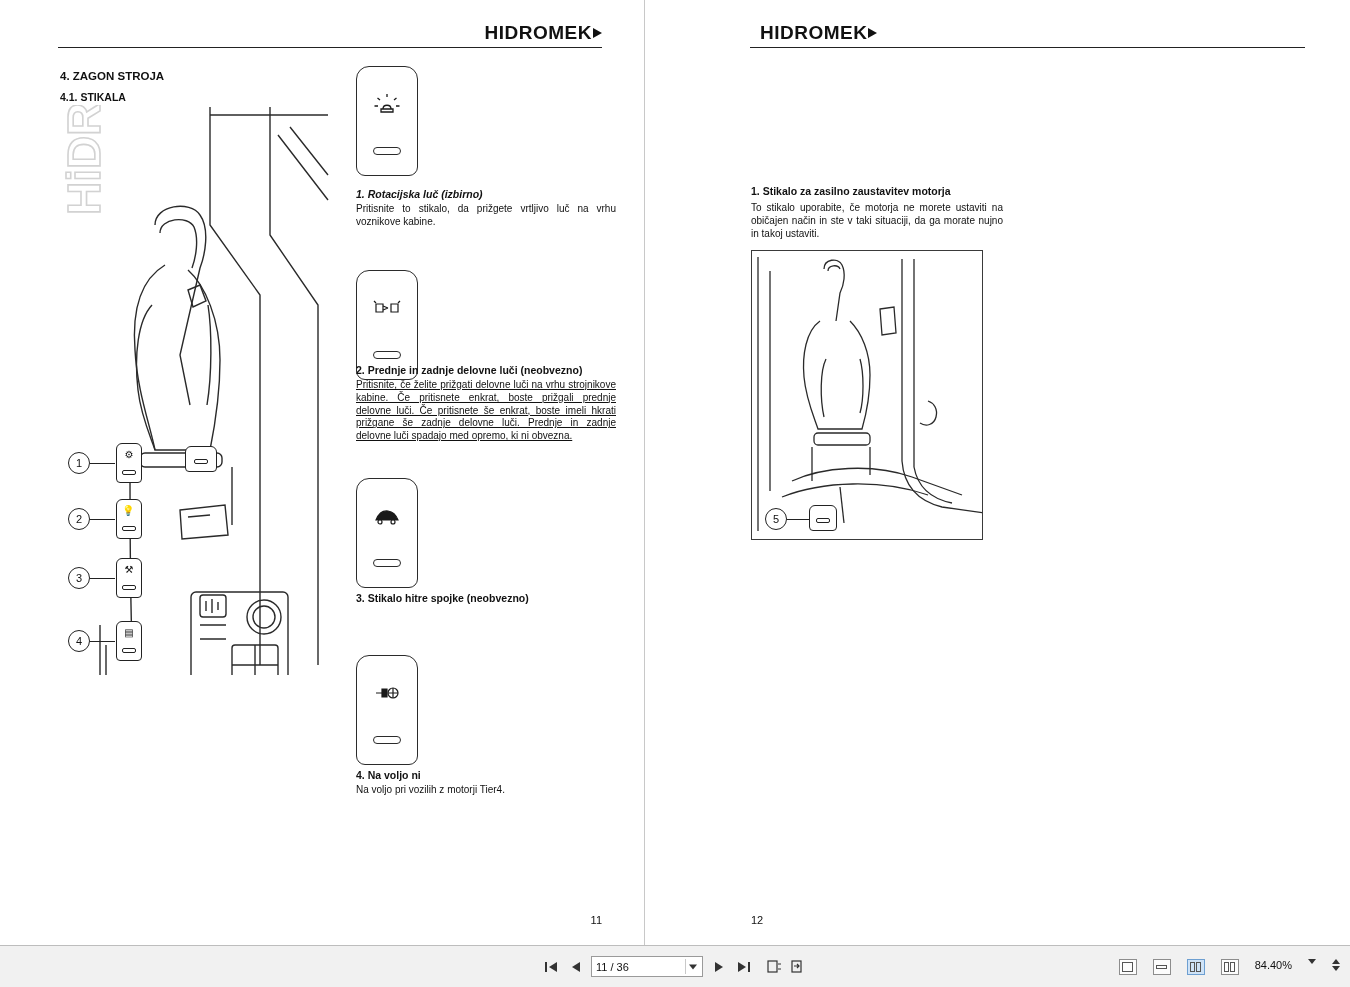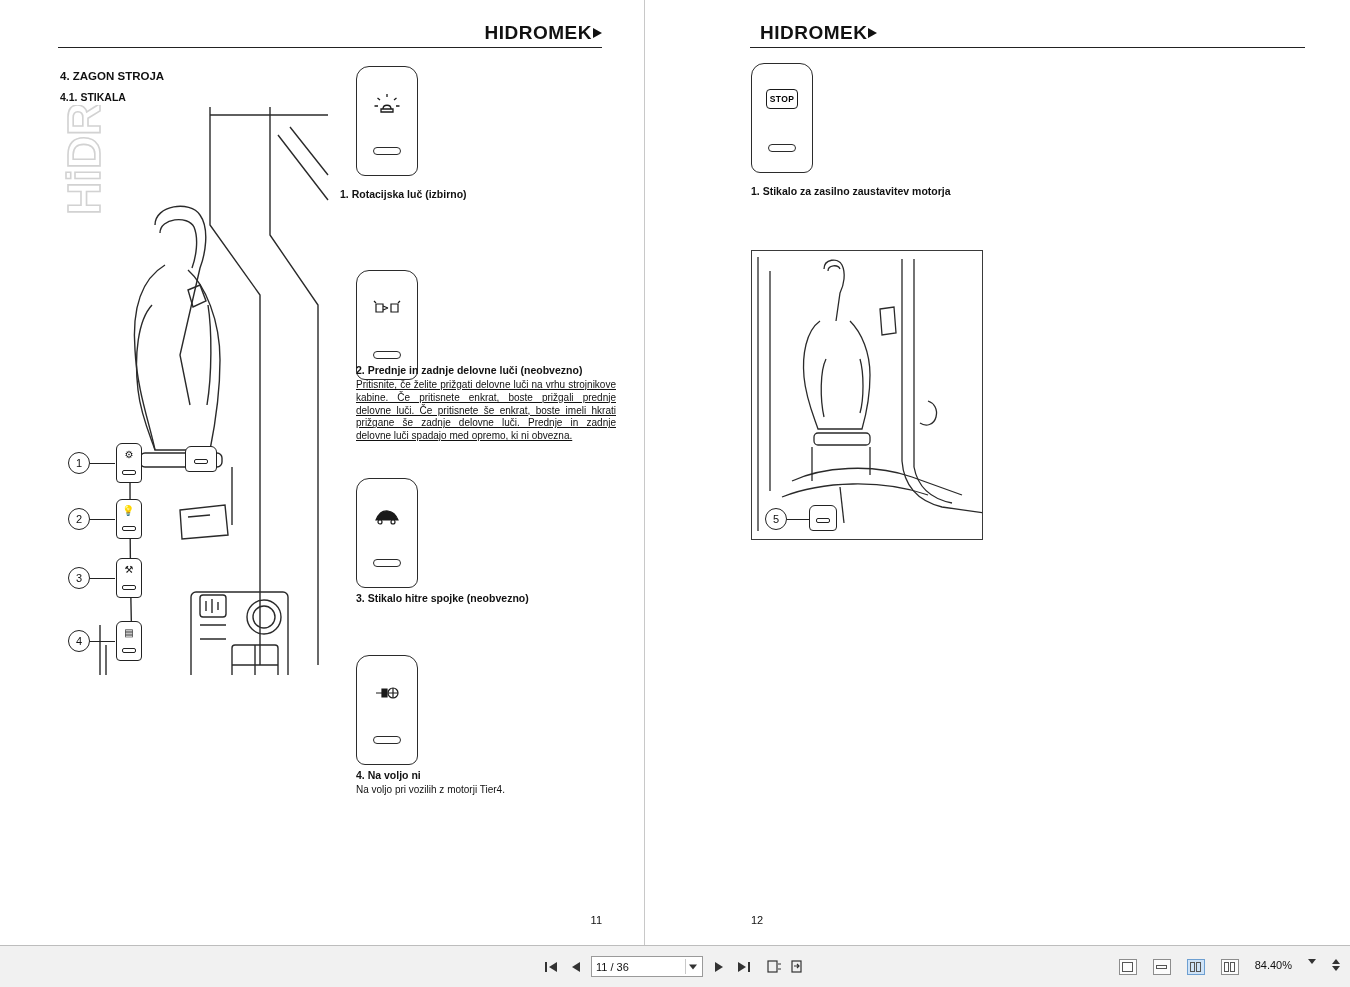--- a/index.html
+++ b/index.html
@@ -336,21 +336,22 @@
 
       <div class="switch" style="left:356px; top:66px;">
         <span class="glyph">
           <svg width="26" height="22" viewBox="0 0 26 22" stroke="#1a1a1a" stroke-width="1.3" fill="none">
             <path d="M7 16 h12 v3 h-12 z"></path>
             <path d="M9 16 c0-5 8-5 8 0"></path>
             <path d="M13 4 v-3 M6 7 l-2.5-2 M20 7 l2.5-2 M4 13 h-3.5 M22 13 h3.5"></path>
           </svg>
         </span>
       </div>
-      <div class="item-title" style="left:340px; top:188px; width:268px;">1. Rotacijska luč (izbirno)</div>
+      <div class="item-title" style="left:356px; top:188px; width:268px;font-style:italic;">1. Rotacijska luč (izbirno)</div>
+      <div class="item-body" style="left:356px; top:203px; width:260px;">Pritisnite to stikalo, da prižgete vrtljivo luč na vrhu voznikove kabine.</div>
 
       <div class="switch" style="left:356px; top:270px;">
         <span class="glyph">
           <svg width="30" height="20" viewBox="0 0 30 20" stroke="#1a1a1a" stroke-width="1.2" fill="none">
             <path d="M4 6 h7 v8 h-7 z"></path>
               <path d="M19 6 h7 v8 h-7 z"></path>
             <path d="M11 8 l5 2 M11 12 l5 -2"></path>
             <path d="M2 3 l2 2 M28 3 l-2 2"></path>
           </svg>
         </span>
@@ -386,24 +387,22 @@
 
     <div class="page-gap"></div>
 
     <div class="page page-right">
 
       <div class="brand" style="left:105px; top:22px;">
         <span>HIDROMEK</span><span class="tri"></span>
       </div>
       <div class="rule" style="left:95px; right:44px; top:47px;"></div>
 
-      <div class="switch" style="left:96px; top:63px;">
-        <span class="stopbadge">STOP</span>
-      </div>
       <div class="item-title" style="left:96px; top:185px; width:265px;">1. Stikalo za zasilno zaustavitev motorja</div>
+      <div class="item-body" style="left:96px; top:202px; width:252px;">To stikalo uporabite, če motorja ne morete ustaviti na običajen način in ste v taki situaciji, da ga morate nujno in takoj ustaviti.</div>
 
       <div class="fig" style="left:96px; top:250px; width:232px; height:290px;">
         <svg width="232" height="290" viewBox="0 0 232 290" fill="none" stroke="#2a2a2a" stroke-width="1.3">
 
           <path d="M72 18 c0-10 14-12 18-4 c4 8 2 20 -2 28 l-4 28"></path>
           <path d="M76 20 c0-6 10-7 12-2"></path>
           <path d="M68 70 c-14 10 -18 34 -16 56 c2 22 10 40 14 52 l44 0 c4-14 8-34 8-54 c0-22 -8-42 -20-54"></path>
           <path d="M74 108 c-6 12 -6 40 -2 58"></path>
           <path d="M108 108 c4 14 4 40 0 54"></path>
           <rect x="62" y="182" width="56" height="12" rx="4"></rect>

